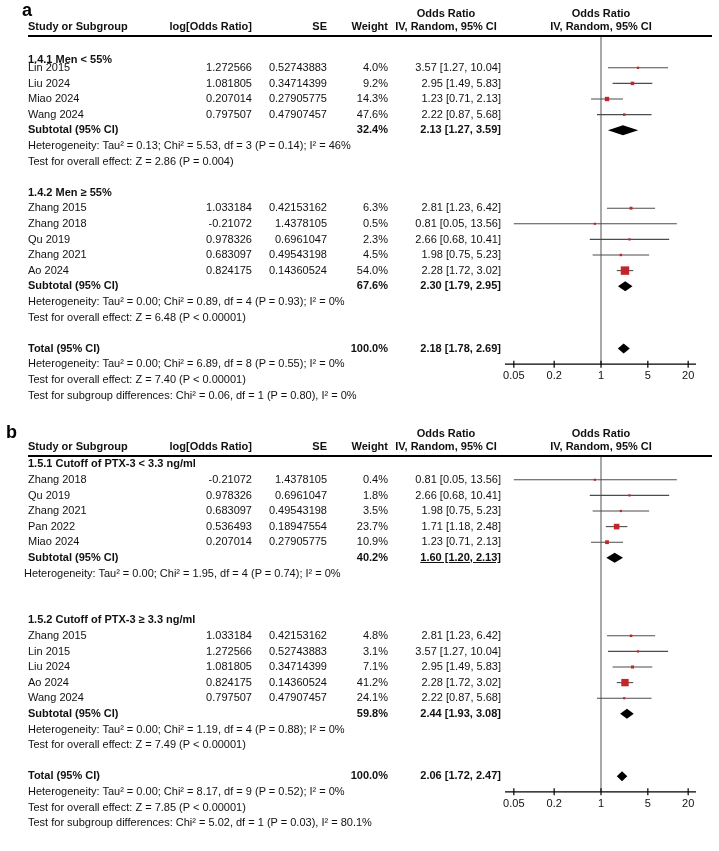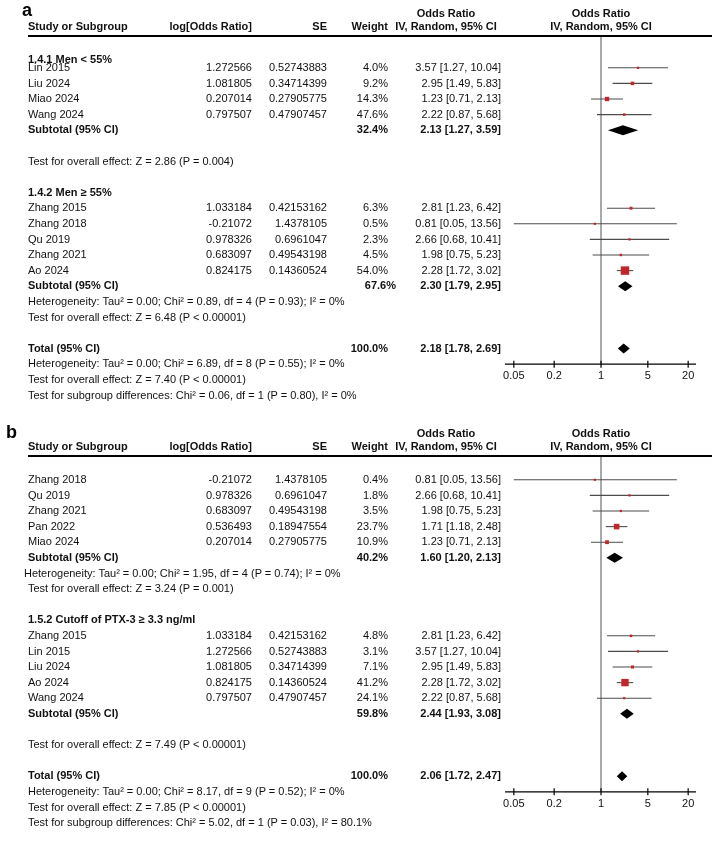--- a/index.html
+++ b/index.html
@@ -113,20 +113,21 @@
     <div class="t" style="left: 330px; top: 91.2px; width: 58px; text-align: right;">14.3%</div>
     <div class="t" style="left: 388px; top: 91.2px; width: 113px; text-align: right;">1.23 [0.71, 2.13]</div>
     <div class="t" style="left: 28px; top: 106.8px;">Wang 2024</div>
     <div class="t" style="left: 118px; top: 106.8px; width: 134px; text-align: right;">0.797507</div>
     <div class="t" style="left: 254px; top: 106.8px; width: 73px; text-align: right;">0.47907457</div>
     <div class="t" style="left: 330px; top: 106.8px; width: 58px; text-align: right;">47.6%</div>
     <div class="t" style="left: 388px; top: 106.8px; width: 113px; text-align: right;">2.22 [0.87, 5.68]</div>
     <div class="t b" style="left: 28px; top: 122.4px;">Subtotal (95% CI)</div>
     <div class="t b" style="left: 330px; top: 122.4px; width: 58px; text-align: right;">32.4%</div>
     <div class="t b" style="left: 388px; top: 122.4px; width: 113px; text-align: right;">2.13 [1.27, 3.59]</div>
+    <div class="t" style="left: 28px; top: 138px;">Heterogeneity: Tau² = 0.13; Chi² = 5.53, df = 3 (P = 0.14); I² = 46%</div>
     <div class="t" style="left: 28px; top: 153.6px;">Test for overall effect: Z = 2.86 (P = 0.004)</div>
     <div class="t b" style="left: 28px; top: 184.8px;">1.4.2 Men ≥ 55%</div>
     <div class="t" style="left: 28px; top: 200.4px;">Zhang 2015</div>
     <div class="t" style="left: 118px; top: 200.4px; width: 134px; text-align: right;">1.033184</div>
     <div class="t" style="left: 254px; top: 200.4px; width: 73px; text-align: right;">0.42153162</div>
     <div class="t" style="left: 330px; top: 200.4px; width: 58px; text-align: right;">6.3%</div>
     <div class="t" style="left: 388px; top: 200.4px; width: 113px; text-align: right;">2.81 [1.23, 6.42]</div>
     <div class="t" style="left: 28px; top: 216px;">Zhang 2018</div>
     <div class="t" style="left: 118px; top: 216px; width: 134px; text-align: right;">-0.21072</div>
     <div class="t" style="left: 254px; top: 216px; width: 73px; text-align: right;">1.4378105</div>
@@ -141,40 +142,41 @@
     <div class="t" style="left: 118px; top: 247.2px; width: 134px; text-align: right;">0.683097</div>
     <div class="t" style="left: 254px; top: 247.2px; width: 73px; text-align: right;">0.49543198</div>
     <div class="t" style="left: 330px; top: 247.2px; width: 58px; text-align: right;">4.5%</div>
     <div class="t" style="left: 388px; top: 247.2px; width: 113px; text-align: right;">1.98 [0.75, 5.23]</div>
     <div class="t" style="left: 28px; top: 262.8px;">Ao 2024</div>
     <div class="t" style="left: 118px; top: 262.8px; width: 134px; text-align: right;">0.824175</div>
     <div class="t" style="left: 254px; top: 262.8px; width: 73px; text-align: right;">0.14360524</div>
     <div class="t" style="left: 330px; top: 262.8px; width: 58px; text-align: right;">54.0%</div>
     <div class="t" style="left: 388px; top: 262.8px; width: 113px; text-align: right;">2.28 [1.72, 3.02]</div>
     <div class="t b" style="left: 28px; top: 278.4px;">Subtotal (95% CI)</div>
-    <div class="t b" style="left: 338px; top: 278.4px; width: 58px; text-align: right;">67.6%</div>
+    <div class="t b" style="left: 330px; top: 278.4px; width: 58px; text-align: right;">67.6%</div>
     <div class="t b" style="left: 388px; top: 278.4px; width: 113px; text-align: right;">2.30 [1.79, 2.95]</div>
     <div class="t" style="left: 28px; top: 294px;">Heterogeneity: Tau² = 0.00; Chi² = 0.89, df = 4 (P = 0.93); I² = 0%</div>
     <div class="t" style="left: 28px; top: 309.6px;">Test for overall effect: Z = 6.48 (P &lt; 0.00001)</div>
     <div class="t b" style="left: 28px; top: 340.8px;">Total (95% CI)</div>
     <div class="t b" style="left: 330px; top: 340.8px; width: 58px; text-align: right;">100.0%</div>
     <div class="t b" style="left: 388px; top: 340.8px; width: 113px; text-align: right;">2.18 [1.78, 2.69]</div>
     <div class="t" style="left: 28px; top: 356.4px;">Heterogeneity: Tau² = 0.00; Chi² = 6.89, df = 8 (P = 0.55); I² = 0%</div>
     <div class="t" style="left: 28px; top: 372px;">Test for overall effect: Z = 7.40 (P &lt; 0.00001)</div>
     <div class="t" style="left: 28px; top: 387.6px;">Test for subgroup differences: Chi² = 0.06, df = 1 (P = 0.80), I² = 0%</div>
     <div class="plabel b" style="left: 6px; top: 422px;">b</div>
     <div class="t b" style="left: 366px; top: 426px; width: 160px; text-align: center;">Odds Ratio</div>
     <div class="t b" style="left: 521px; top: 426px; width: 160px; text-align: center;">Odds Ratio</div>
     <div class="t b" style="left: 28px; top: 439px;">Study or Subgroup</div>
     <div class="t b" style="left: 118px; top: 439px; width: 134px; text-align: right;">log[Odds Ratio]</div>
     <div class="t b" style="left: 254px; top: 439px; width: 73px; text-align: right;">SE</div>
     <div class="t b" style="left: 330px; top: 439px; width: 58px; text-align: right;">Weight</div>
     <div class="t b" style="left: 366px; top: 439px; width: 160px; text-align: center;">IV, Random, 95% CI</div>
     <div class="t b" style="left: 521px; top: 439px; width: 160px; text-align: center;">IV, Random, 95% CI</div>
     <div class="ln" style="left: 28px; top: 455px; width: 684px; height: 1.5px; background: rgb(0, 0, 0);"></div>
+    <div class="t b" style="left: 28px; top: 456.4px;">1.5.1 Cutoff of PTX-3 &lt; 3.3 ng/ml</div>
     <div class="t" style="left: 28px; top: 472px;">Zhang 2018</div>
     <div class="t" style="left: 118px; top: 472px; width: 134px; text-align: right;">-0.21072</div>
     <div class="t" style="left: 254px; top: 472px; width: 73px; text-align: right;">1.4378105</div>
     <div class="t" style="left: 330px; top: 472px; width: 58px; text-align: right;">0.4%</div>
     <div class="t" style="left: 388px; top: 472px; width: 113px; text-align: right;">0.81 [0.05, 13.56]</div>
     <div class="t" style="left: 28px; top: 487.6px;">Qu 2019</div>
     <div class="t" style="left: 118px; top: 487.6px; width: 134px; text-align: right;">0.978326</div>
     <div class="t" style="left: 254px; top: 487.6px; width: 73px; text-align: right;">0.6961047</div>
     <div class="t" style="left: 330px; top: 487.6px; width: 58px; text-align: right;">1.8%</div>
     <div class="t" style="left: 388px; top: 487.6px; width: 113px; text-align: right;">2.66 [0.68, 10.41]</div>
@@ -188,23 +190,22 @@
     <div class="t" style="left: 254px; top: 518.8px; width: 73px; text-align: right;">0.18947554</div>
     <div class="t" style="left: 330px; top: 518.8px; width: 58px; text-align: right;">23.7%</div>
     <div class="t" style="left: 388px; top: 518.8px; width: 113px; text-align: right;">1.71 [1.18, 2.48]</div>
     <div class="t" style="left: 28px; top: 534.4px;">Miao 2024</div>
     <div class="t" style="left: 118px; top: 534.4px; width: 134px; text-align: right;">0.207014</div>
     <div class="t" style="left: 254px; top: 534.4px; width: 73px; text-align: right;">0.27905775</div>
     <div class="t" style="left: 330px; top: 534.4px; width: 58px; text-align: right;">10.9%</div>
     <div class="t" style="left: 388px; top: 534.4px; width: 113px; text-align: right;">1.23 [0.71, 2.13]</div>
     <div class="t b" style="left: 28px; top: 550px;">Subtotal (95% CI)</div>
     <div class="t b" style="left: 330px; top: 550px; width: 58px; text-align: right;">40.2%</div>
-    <div class="t b" style="left: 388px; top: 550px; width: 113px; text-align: right;">1.60 [1.20, 2.13]</div>
+    <div class="t b" style="left: 388px; top: 550px; width: 113px; text-align: right; text-decoration: underline;">1.60 [1.20, 2.13]</div>
     <div class="t" style="left: 24px; top: 565.6px;">Heterogeneity: Tau² = 0.00; Chi² = 1.95, df = 4 (P = 0.74); I² = 0%</div>
-    <div class="t" style="left: 28px; top: 581.2px;">Test for overall effect: Z = 3.24 (P = 0.001)</div>
     <div class="t b" style="left: 28px; top: 612.4px;">1.5.2 Cutoff of PTX-3 ≥ 3.3 ng/ml</div>
     <div class="t" style="left: 28px; top: 628px;">Zhang 2015</div>
     <div class="t" style="left: 118px; top: 628px; width: 134px; text-align: right;">1.033184</div>
     <div class="t" style="left: 254px; top: 628px; width: 73px; text-align: right;">0.42153162</div>
     <div class="t" style="left: 330px; top: 628px; width: 58px; text-align: right;">4.8%</div>
     <div class="t" style="left: 388px; top: 628px; width: 113px; text-align: right;">2.81 [1.23, 6.42]</div>
     <div class="t" style="left: 28px; top: 643.6px;">Lin 2015</div>
     <div class="t" style="left: 118px; top: 643.6px; width: 134px; text-align: right;">1.272566</div>
     <div class="t" style="left: 254px; top: 643.6px; width: 73px; text-align: right;">0.52743883</div>
     <div class="t" style="left: 330px; top: 643.6px; width: 58px; text-align: right;">3.1%</div>
@@ -220,20 +221,21 @@
     <div class="t" style="left: 330px; top: 674.8px; width: 58px; text-align: right;">41.2%</div>
     <div class="t" style="left: 388px; top: 674.8px; width: 113px; text-align: right;">2.28 [1.72, 3.02]</div>
     <div class="t" style="left: 28px; top: 690.4px;">Wang 2024</div>
     <div class="t" style="left: 118px; top: 690.4px; width: 134px; text-align: right;">0.797507</div>
     <div class="t" style="left: 254px; top: 690.4px; width: 73px; text-align: right;">0.47907457</div>
     <div class="t" style="left: 330px; top: 690.4px; width: 58px; text-align: right;">24.1%</div>
     <div class="t" style="left: 388px; top: 690.4px; width: 113px; text-align: right;">2.22 [0.87, 5.68]</div>
     <div class="t b" style="left: 28px; top: 706px;">Subtotal (95% CI)</div>
     <div class="t b" style="left: 330px; top: 706px; width: 58px; text-align: right;">59.8%</div>
     <div class="t b" style="left: 388px; top: 706px; width: 113px; text-align: right;">2.44 [1.93, 3.08]</div>
+    <div class="t" style="left: 28px; top: 721.6px;">Heterogeneity: Tau² = 0.00; Chi² = 1.19, df = 4 (P = 0.88); I² = 0%</div>
     <div class="t" style="left: 28px; top: 737.2px;">Test for overall effect: Z = 7.49 (P &lt; 0.00001)</div>
     <div class="t b" style="left: 28px; top: 768.4px;">Total (95% CI)</div>
     <div class="t b" style="left: 330px; top: 768.4px; width: 58px; text-align: right;">100.0%</div>
     <div class="t b" style="left: 388px; top: 768.4px; width: 113px; text-align: right;">2.06 [1.72, 2.47]</div>
     <div class="t" style="left: 28px; top: 784px;">Heterogeneity: Tau² = 0.00; Chi² = 8.17, df = 9 (P = 0.52); I² = 0%</div>
     <div class="t" style="left: 28px; top: 799.6px;">Test for overall effect: Z = 7.85 (P &lt; 0.00001)</div>
     <div class="t" style="left: 28px; top: 815.2px;">Test for subgroup differences: Chi² = 5.02, df = 1 (P = 0.03), I² = 80.1%</div>
   </div>
 
 </body></html>

